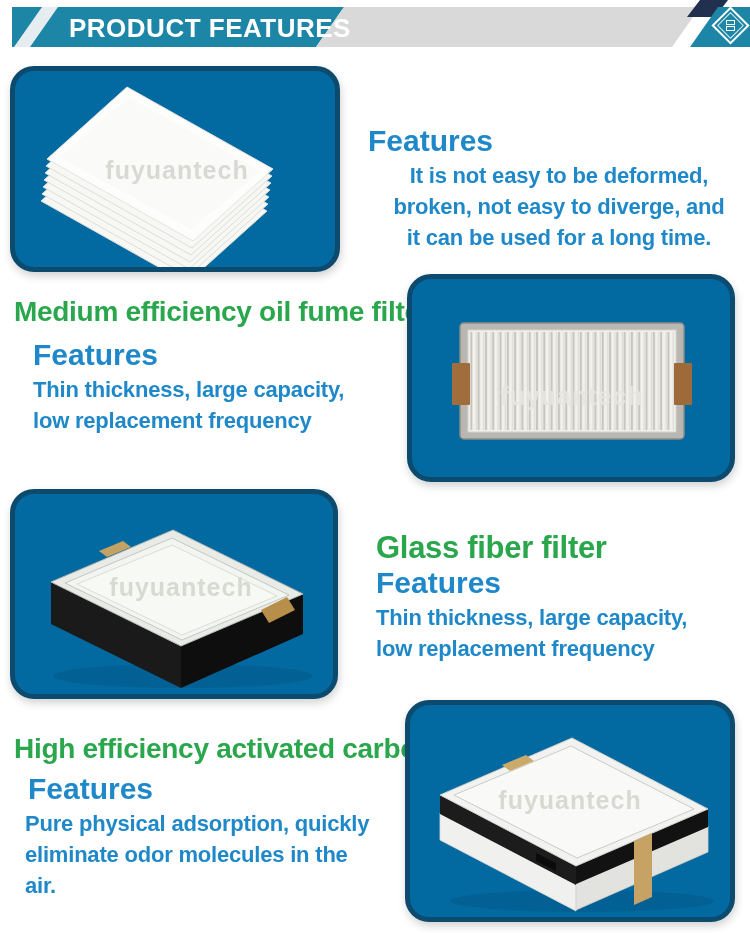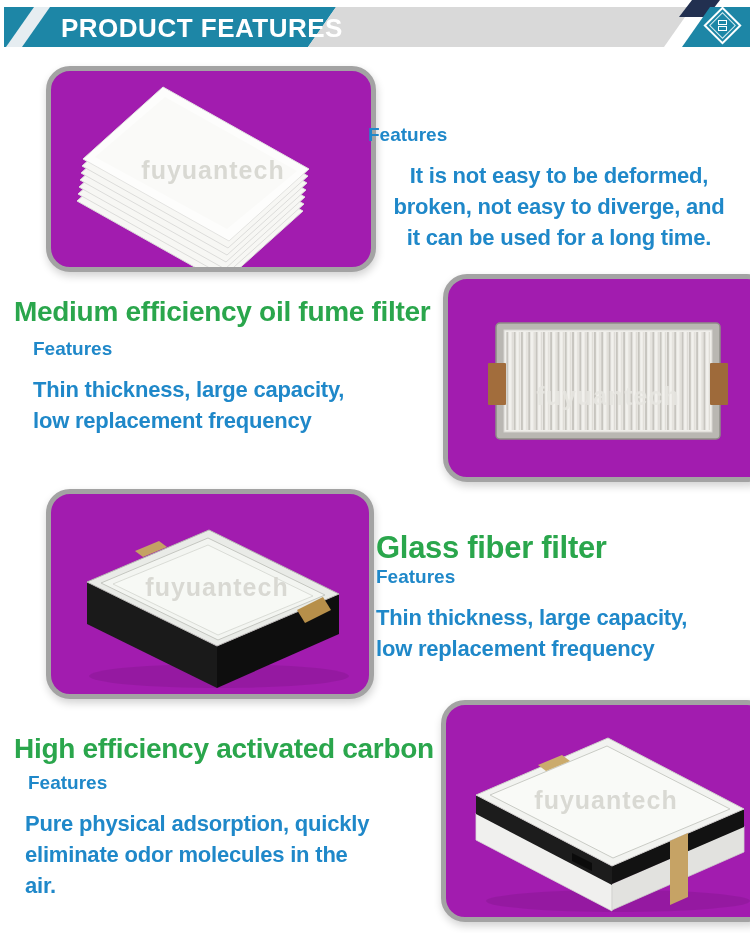--- a/index.html
+++ b/index.html
@@ -4,47 +4,47 @@
 <style>
   :root{
     --teal:#1d86a6; --navy:#223050; --gray:#d9d9d9;
     --green:#2aa64c; --blue:#1f88c9; --wm:#d6d6d0;
   }
   html,body{margin:0;padding:0;background:#ffffff;}
   .canvas{position:relative;width:750px;height:933px;background:#fff;
           font-family:"Liberation Sans",sans-serif;overflow:hidden;}
 
   
-  .hdr{position:absolute;left:4px;top:0;width:597px;height:52px;}
+  .hdr{position:absolute;left:12px;top:0;width:597px;height:52px;}
   .band{position:absolute;top:7px;height:40px;left:0;width:750px;}
   .teal-left{background:var(--teal);clip-path:polygon(0 0,332px 0,304px 100%,0 100%);}
   .slash{background:#e6edf1;clip-path:polygon(30px 0,46px 0,18px 100%,2px 100%);}
   .gray-mid{background:var(--gray);clip-path:polygon(332px 0,688px 0,660px 100%,304px 100%);}
   .teal-right{background:var(--teal);clip-path:polygon(706px 0,750px 0,750px 100%,678px 100%);}
   .navy-accent{position:absolute;left:0;top:0;width:750px;height:17px;background:var(--navy);
                clip-path:polygon(688px 0,716px 0,703px 100%,675px 100%);}
   .hdr-title{position:absolute;left:57px;top:13px;color:#fff;font-weight:bold;
              font-size:26px;letter-spacing:.5px;white-space:nowrap;}
   .logo{position:absolute;left:705px;top:12px;width:27px;height:27px;transform:rotate(45deg);
         border:2.5px solid #fff;box-sizing:border-box;}
   .logo-inner{position:absolute;inset:2px;border:1px solid rgba(255,255,255,.85);}
   .logo-glyph{position:absolute;inset:0;display:flex;align-items:center;justify-content:center;
               transform:rotate(-45deg);flex-direction:column;gap:1px;}
   .logo-glyph i{display:block;width:9px;height:5px;border:1.3px solid #fff;box-sizing:border-box;}
 
   
   .green-title{position:absolute;color:var(--green);font-weight:bold;font-size:27px;
                white-space:nowrap;letter-spacing:-.3px;}
-  .feat{position:absolute;color:var(--blue);font-weight:bold;font-size:19px;white-space:nowrap;}
+  .feat{position:absolute;color:var(--blue);font-weight:bold;font-size:30px;white-space:nowrap;}
   .body-text{position:absolute;color:var(--blue);font-weight:bold;font-size:22px;
              line-height:31px;white-space:pre-line;letter-spacing:-.2px;}
 
   
-  .imgbox{position:absolute;background:#a21caf;border:5px solid #a3a3a3;border-radius:24px;
-          box-shadow:1px 4px 9px rgba(0,0,0,.18);box-sizing:border-box;overflow:hidden;margin-left:36px;}
+  .imgbox{position:absolute;background:#0369a1;border:5px solid #0c4a6e;border-radius:24px;
+          box-shadow:1px 4px 9px rgba(0,0,0,.18);box-sizing:border-box;overflow:hidden;}
   .imgbox svg{display:block;width:100%;height:100%;}
   .wm{font-family:"Liberation Sans",sans-serif;font-weight:bold;font-size:25px;
       fill:var(--wm);opacity:.9;letter-spacing:1px;}
 </style>
 </head>
 <body>
 
 <div class="canvas">
 
   <div class="hdr">

